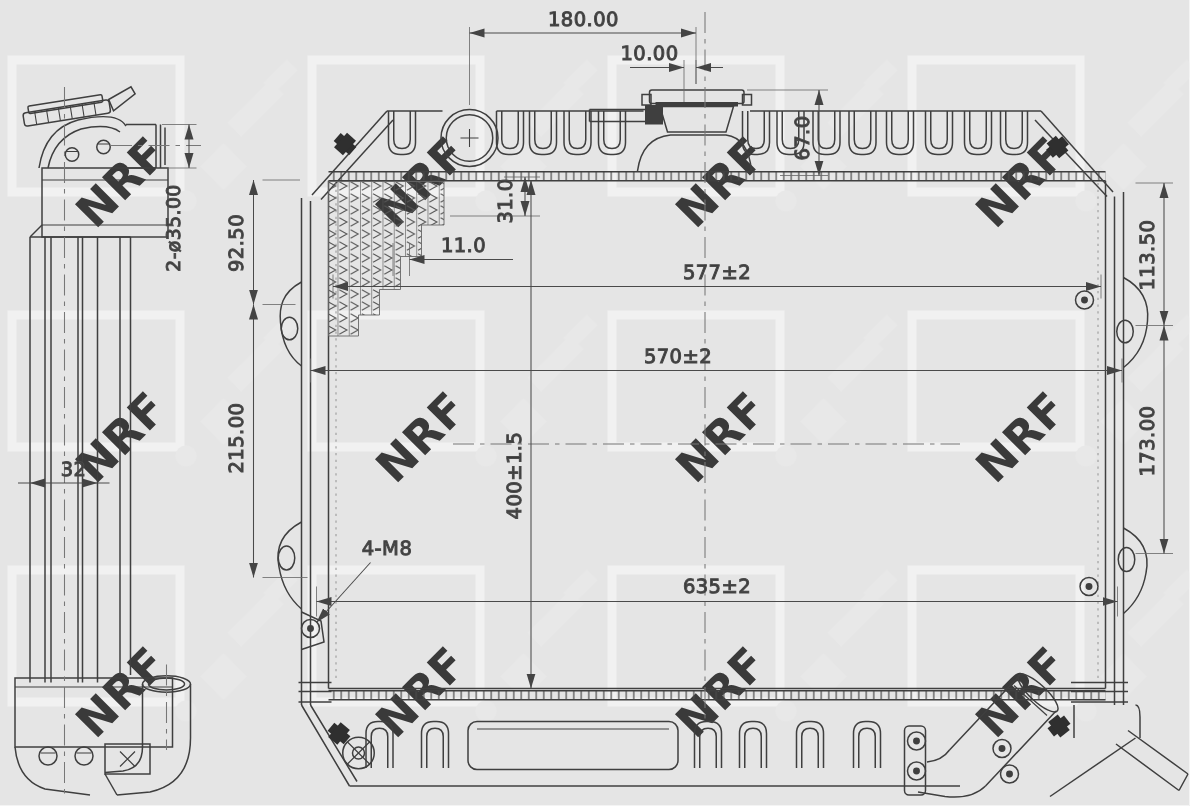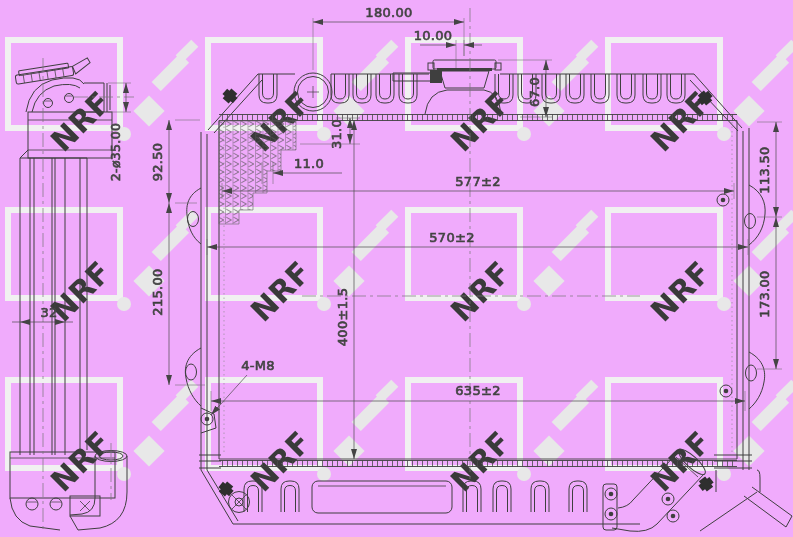--- a/index.html
+++ b/index.html
@@ -1,16 +1,16 @@
 <!DOCTYPE html>
 <html><head>
 <meta charset="utf-8">
 <style>
   html,body{margin:0;padding:0;background:#ffffff;}
-  .stage{width:793px;height:537px;position:relative;overflow:hidden;background:#f0abfc;}
+  .stage{width:793px;height:537px;position:relative;overflow:hidden;background:#e5e5e5;}
   svg{display:block;}
   text{font-family:"DejaVu Sans","Liberation Sans",sans-serif;fill:#3a3a3a;letter-spacing:.3px;}
   .dimtxt{font-size:13px;}
   .small{font-size:12.5px;}
 </style>
 </head>
 <body>
 
 <div class="stage">
 <svg width="793" height="537" viewBox="0 0 793 537" xmlns="http://www.w3.org/2000/svg">

